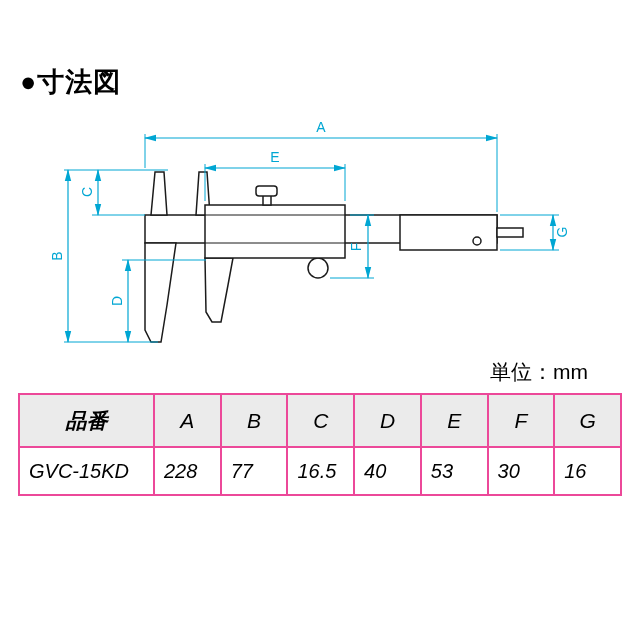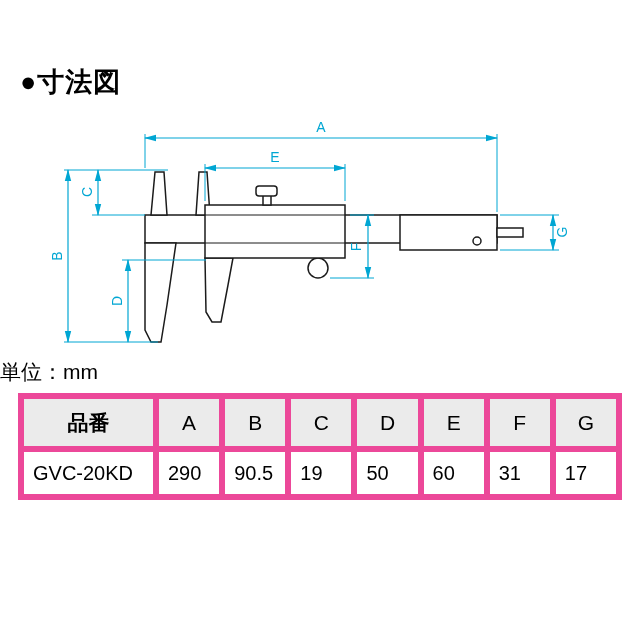--- a/index.html
+++ b/index.html
@@ -19,30 +19,31 @@
   .body-shape { fill: #ffffff; stroke: #1b1b1b; stroke-width: 1.5; }
   .detail-line { stroke: #1b1b1b; stroke-width: 1; fill: none; }
   .dim-line { stroke: #00A6D3; stroke-width: 1.2; fill: none; }
   .ext-line { stroke: #00A6D3; stroke-width: 1; fill: none; }
   .dim-text {
     fill: #00A6D3;
     font-size: 14px;
     font-family: "Liberation Sans", "DejaVu Sans", sans-serif;
   }
   .unit {
-    margin: 0 24px 7px 0;
+    text-align: right;
+    margin: 0 52px 7px 0;
     font-size: 21px;
   }
   table {
     border-collapse: collapse;
     table-layout: fixed;
     width: 604px;
     margin: 0 auto;
   }
-  th, td { border: 6px solid #ec4899; vertical-align: middle; }
+  th, td { border: 2px solid #ec4899; vertical-align: middle; font-style: italic; }
   thead th {
     background: #ebebeb;
     height: 53px;
     font-size: 21px;
     text-align: center;
     font-weight: 700;
   }
   thead th.dim-h { font-weight: 400; }
   tbody td {
     height: 48px;
@@ -149,23 +150,23 @@
       <th class="dim-h">B</th>
       <th class="dim-h">C</th>
       <th class="dim-h">D</th>
       <th class="dim-h">E</th>
       <th class="dim-h">F</th>
       <th class="dim-h">G</th>
     </tr>
   </thead>
   <tbody>
     <tr>
-      <td>GVC-20KD</td>
-      <td>290</td>
-      <td>90.5</td>
-      <td>19</td>
-      <td>50</td>
-      <td>60</td>
-      <td>31</td>
-      <td>17</td>
+      <td>GVC-15KD</td>
+      <td>228</td>
+      <td>77</td>
+      <td>16.5</td>
+      <td>40</td>
+      <td>53</td>
+      <td>30</td>
+      <td>16</td>
     </tr>
   </tbody>
 </table>
 
 </body></html>

